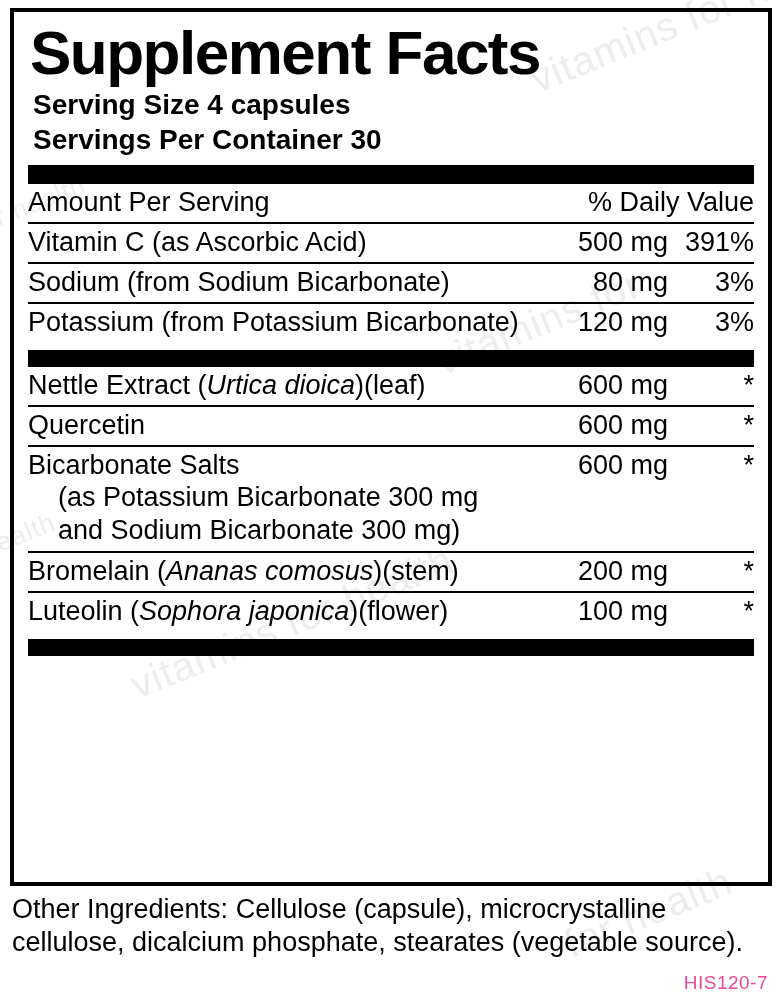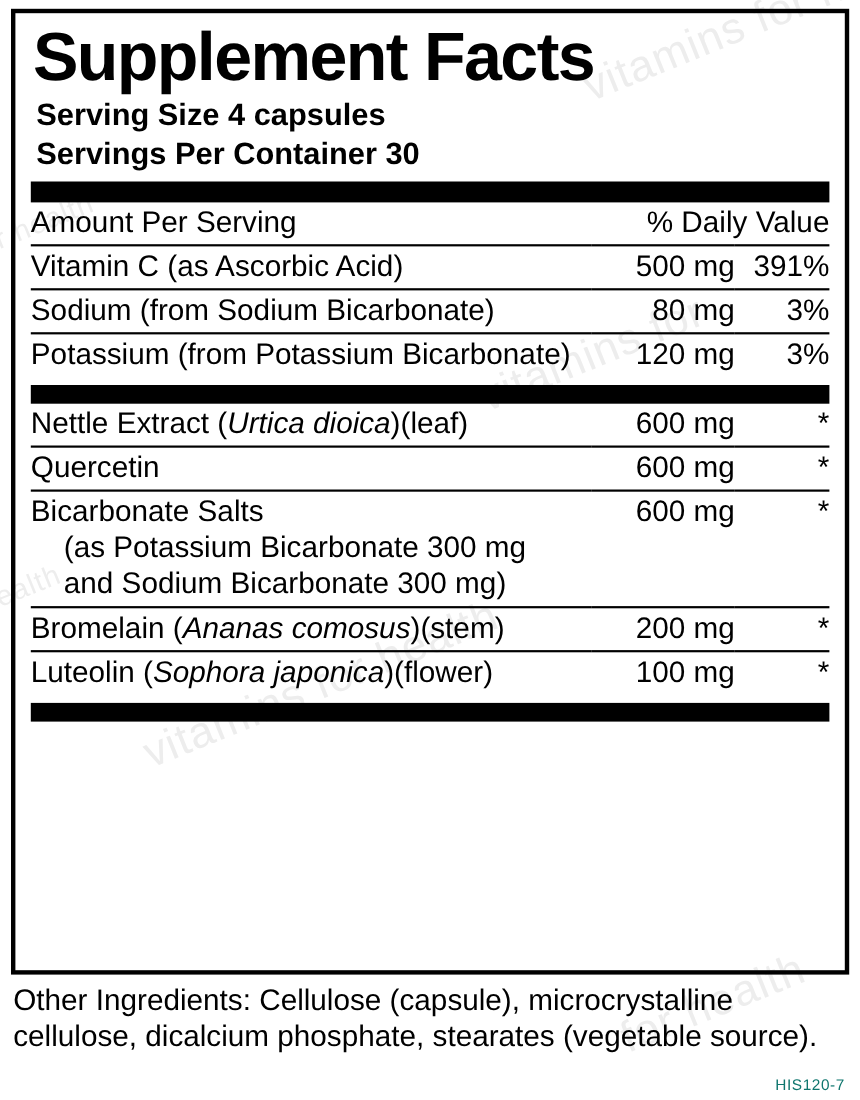--- a/index.html
+++ b/index.html
@@ -119,22 +119,22 @@
     font-size: 27px;
     line-height: 1.22;
     z-index: 2;
   }
   .other b { font-weight: normal; }
 
   .code {
     position: absolute;
     right: 14px;
     bottom: 6px;
-    font-size: 14px;
-    color: #0f766e;
+    font-size: 19px;
+    color: #ec4899;
     z-index: 3;
     letter-spacing: 0.5px;
   }
 </style>
 </head>
 <body>
 
 <div class="watermarks">
   <div class="wm big" style="left:520px; top:-6px;">vitamins for health</div>
   <div class="wm" style="left:-30px; top:190px;">for health</div>

